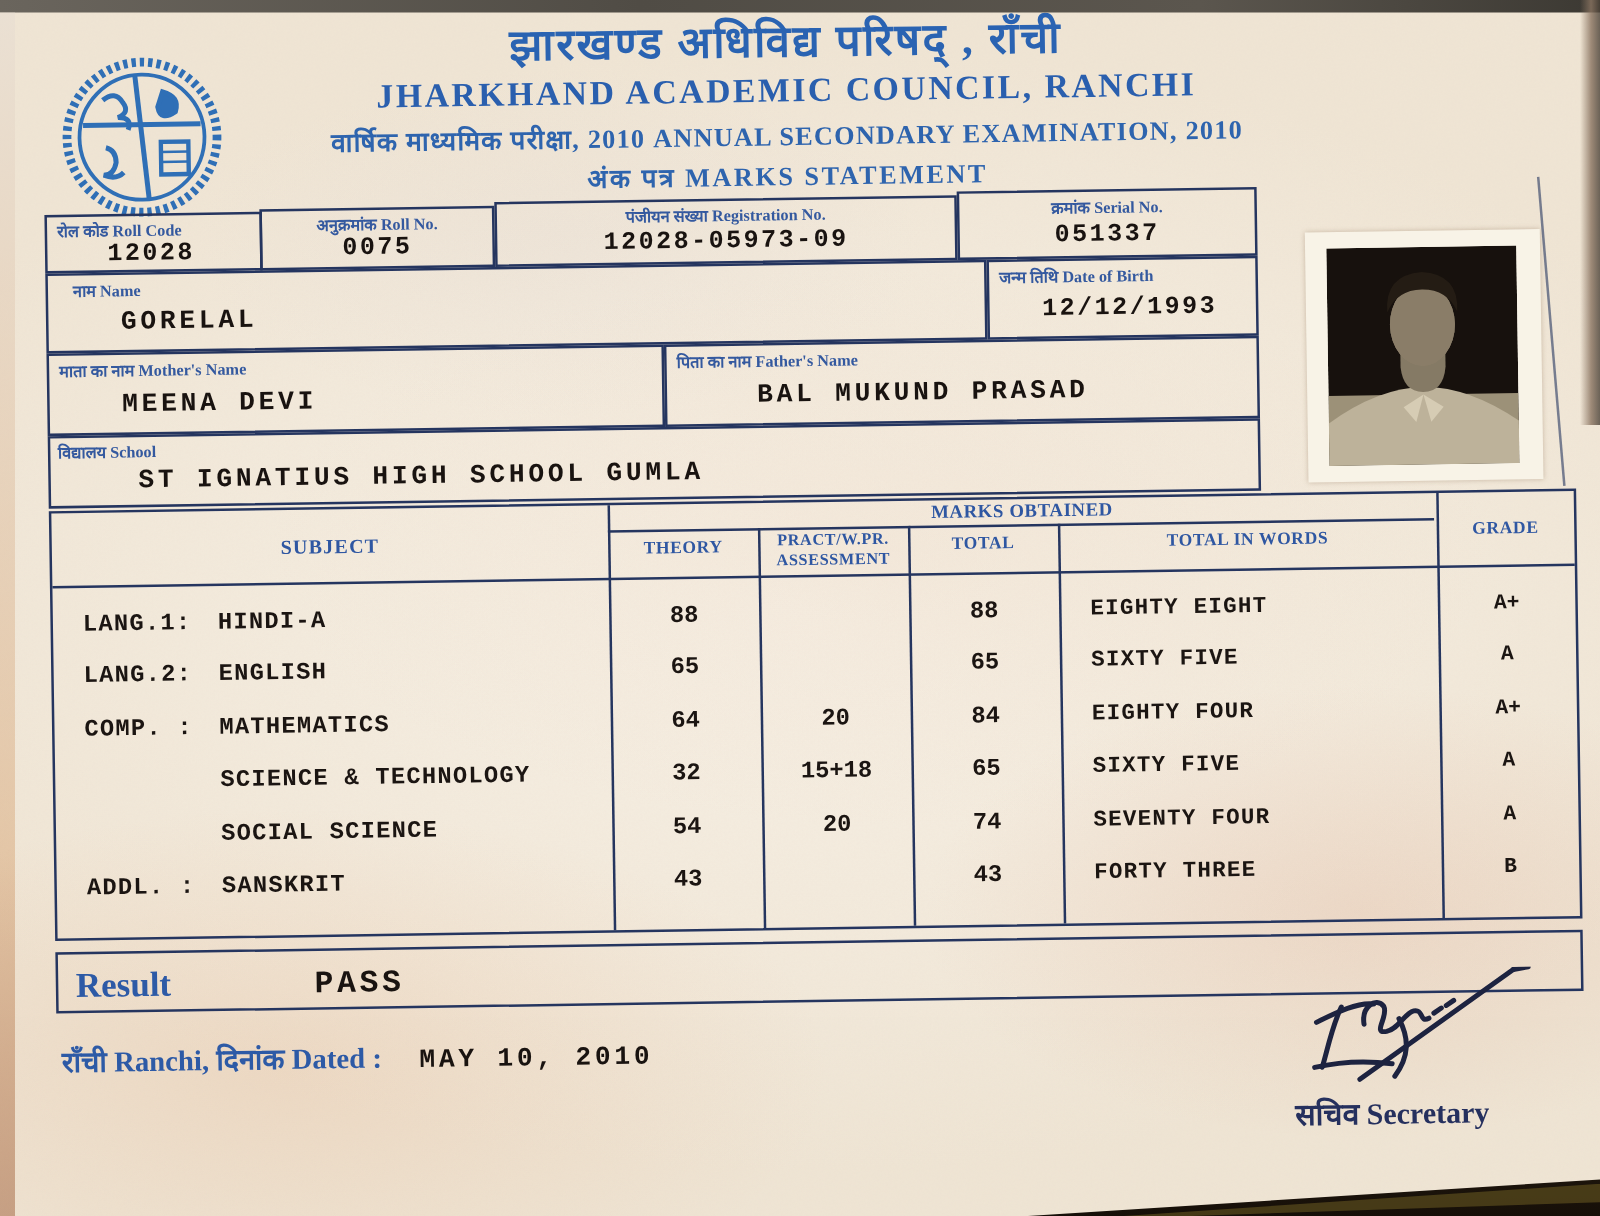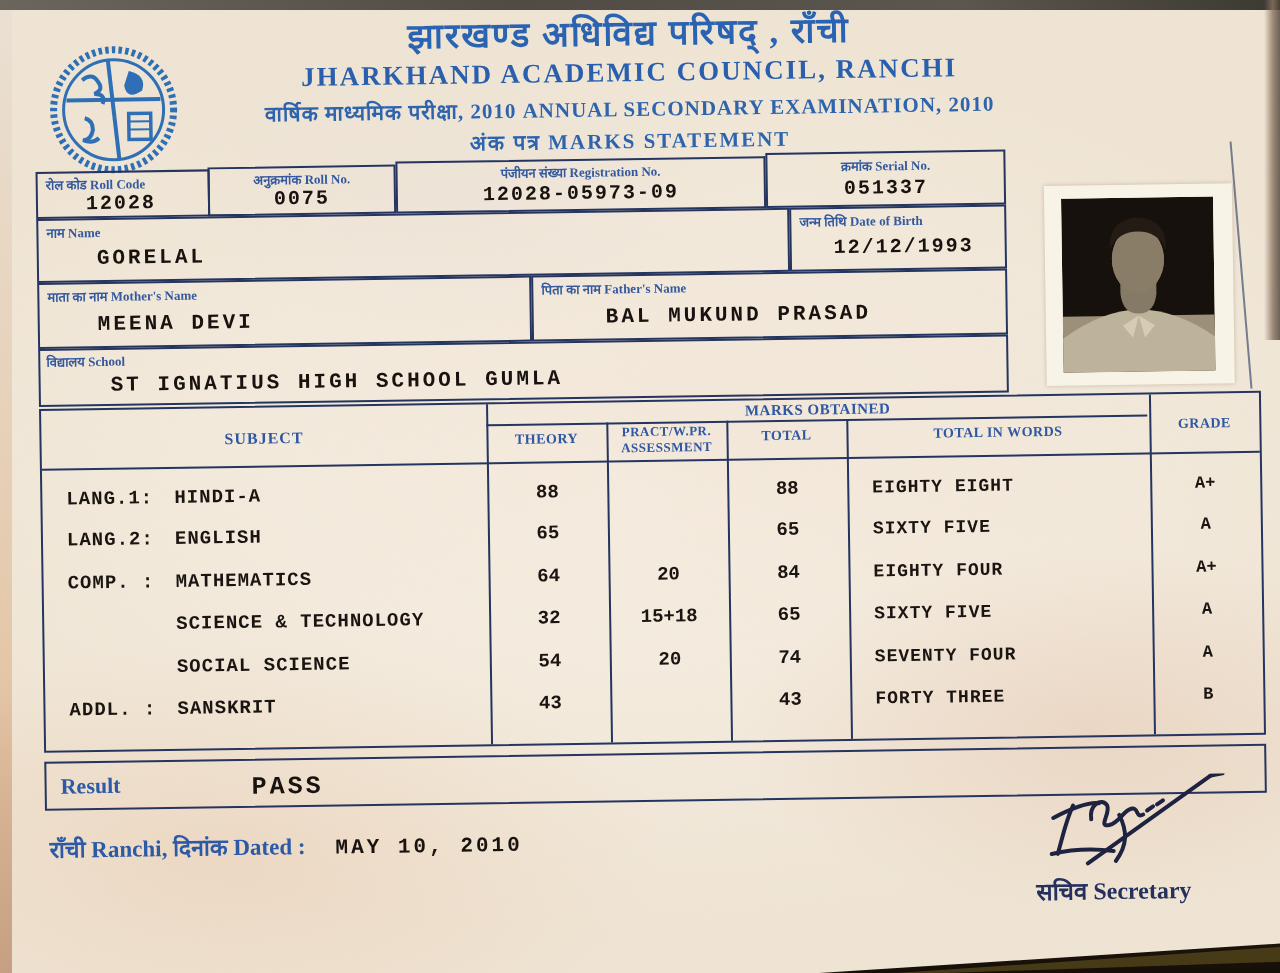--- a/index.html
+++ b/index.html
@@ -91,21 +91,21 @@
   <div class="box" style="left:400px;top:158px;width:370px;height:52px;">
     <div class="lbl" style="position:absolute;left:0;right:0;top:2px;text-align:center;">पंजीयन संख्या  Registration No.</div>
     <div class="val" style="position:absolute;left:0;right:0;top:21px;text-align:center;font-size:20px;letter-spacing:2px;">12028-05973-09</div>
   </div>
   <div class="box" style="left:770px;top:155px;width:240px;height:55px;">
     <div class="lbl" style="position:absolute;left:0;right:0;top:3px;text-align:center;">क्रमांक  Serial No.</div>
     <div class="val" style="position:absolute;left:0;right:0;top:23px;text-align:center;font-size:20px;letter-spacing:2px;">051337</div>
   </div>
 
   <div class="box" style="left:40px;top:210px;width:753px;height:64px;">
-    <div class="lbl" style="position:absolute;left:8px;top:3px;text-align:right;">नाम Name</div>
+    <div class="lbl" style="position:absolute;left:20px;top:3px;text-align:right;">नाम Name</div>
     <div class="val" style="position:absolute;left:58px;top:27px;font-size:21px;letter-spacing:3px;">GORELAL</div>
   </div>
   <div class="box" style="left:793px;top:210px;width:217px;height:64px;">
     <div class="lbl" style="position:absolute;left:8px;top:3px;">जन्म तिथि  Date of Birth</div>
     <div class="val" style="position:absolute;left:42px;top:27px;font-size:20px;letter-spacing:2px;">12/12/1993</div>
   </div>
 
   <div class="box" style="left:40px;top:274px;width:494px;height:66px;">
     <div class="lbl" style="position:absolute;left:8px;top:3px;">माता का नाम  Mother's Name</div>
     <div class="val" style="position:absolute;left:58px;top:29px;font-size:21px;letter-spacing:3px;">MEENA DEVI</div>
@@ -201,21 +201,21 @@
       <div class="cell mono" style="left:24px;width:420px;font-size:19px;letter-spacing:1px;"><span style="display:inline-block;width:108px;">ADDL. :</span><span>SANSKRIT</span></div>
       <div class="cell mono" style="left:445px;width:120px;text-align:center;font-size:19px;">43</div>
       <div class="cell mono" style="left:565px;width:120px;text-align:center;font-size:19px;"></div>
       <div class="cell mono" style="left:685px;width:120px;text-align:center;font-size:19px;">43</div>
       <div class="cell mono" style="left:830px;width:270px;font-size:18px;letter-spacing:1px;">FORTY THREE</div>
       <div class="cell mono" style="left:1108px;width:110px;text-align:center;font-size:17px;">B</div>
     </div>
   </div>
 
   <div class="box" style="left:40px;top:753px;width:1222px;height:49px;">
-    <div class="blue-serif" style="position:absolute;left:14px;top:10px;font-size:22px;">Result</div>
+    <div class="blue-serif" style="position:absolute;left:14px;top:10px;font-size:28px;">Result</div>
     <div class="val" style="position:absolute;left:205px;top:12px;font-size:25px;letter-spacing:3px;">PASS</div>
   </div>
 
   <div style="position:absolute;left:44px;top:824px;">
     <span class="blue-serif" style="font-size:23px;">राँची Ranchi, दिनांक  Dated :</span>
     <span class="val" style="font-size:21px;letter-spacing:3px;margin-left:26px;">MAY 10, 2010</span>
   </div>
 
   <svg class="sig" width="200" height="92" viewBox="0 0 200 92">
     <g stroke="#1d2340" stroke-width="4" fill="none" stroke-linecap="round">

